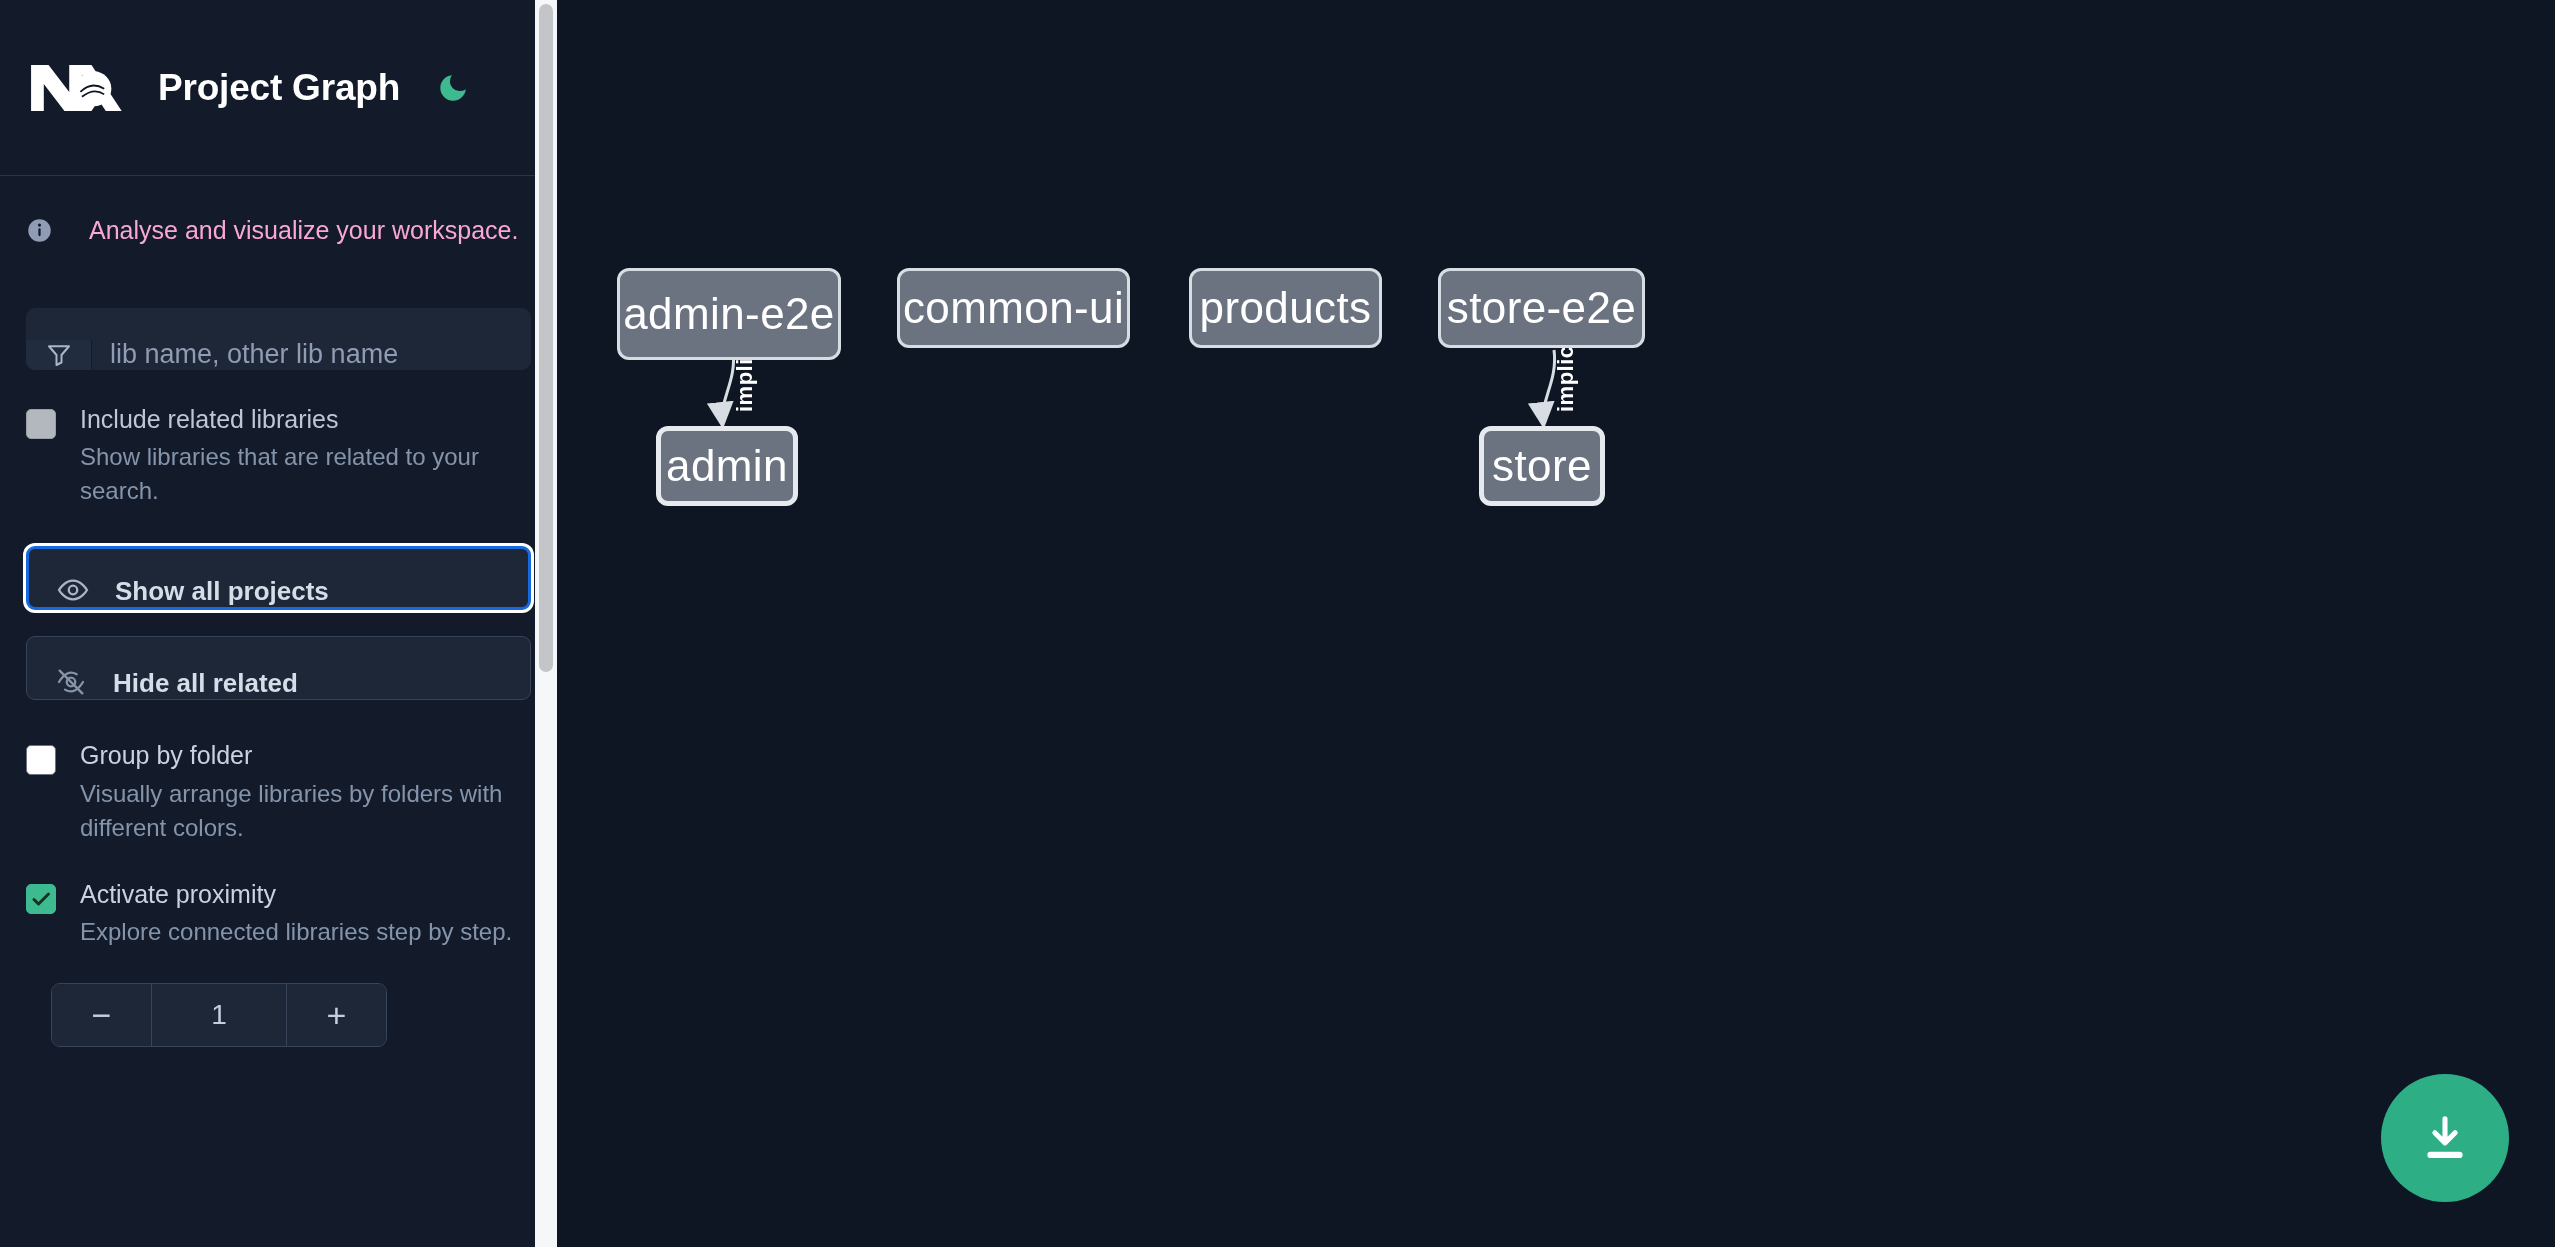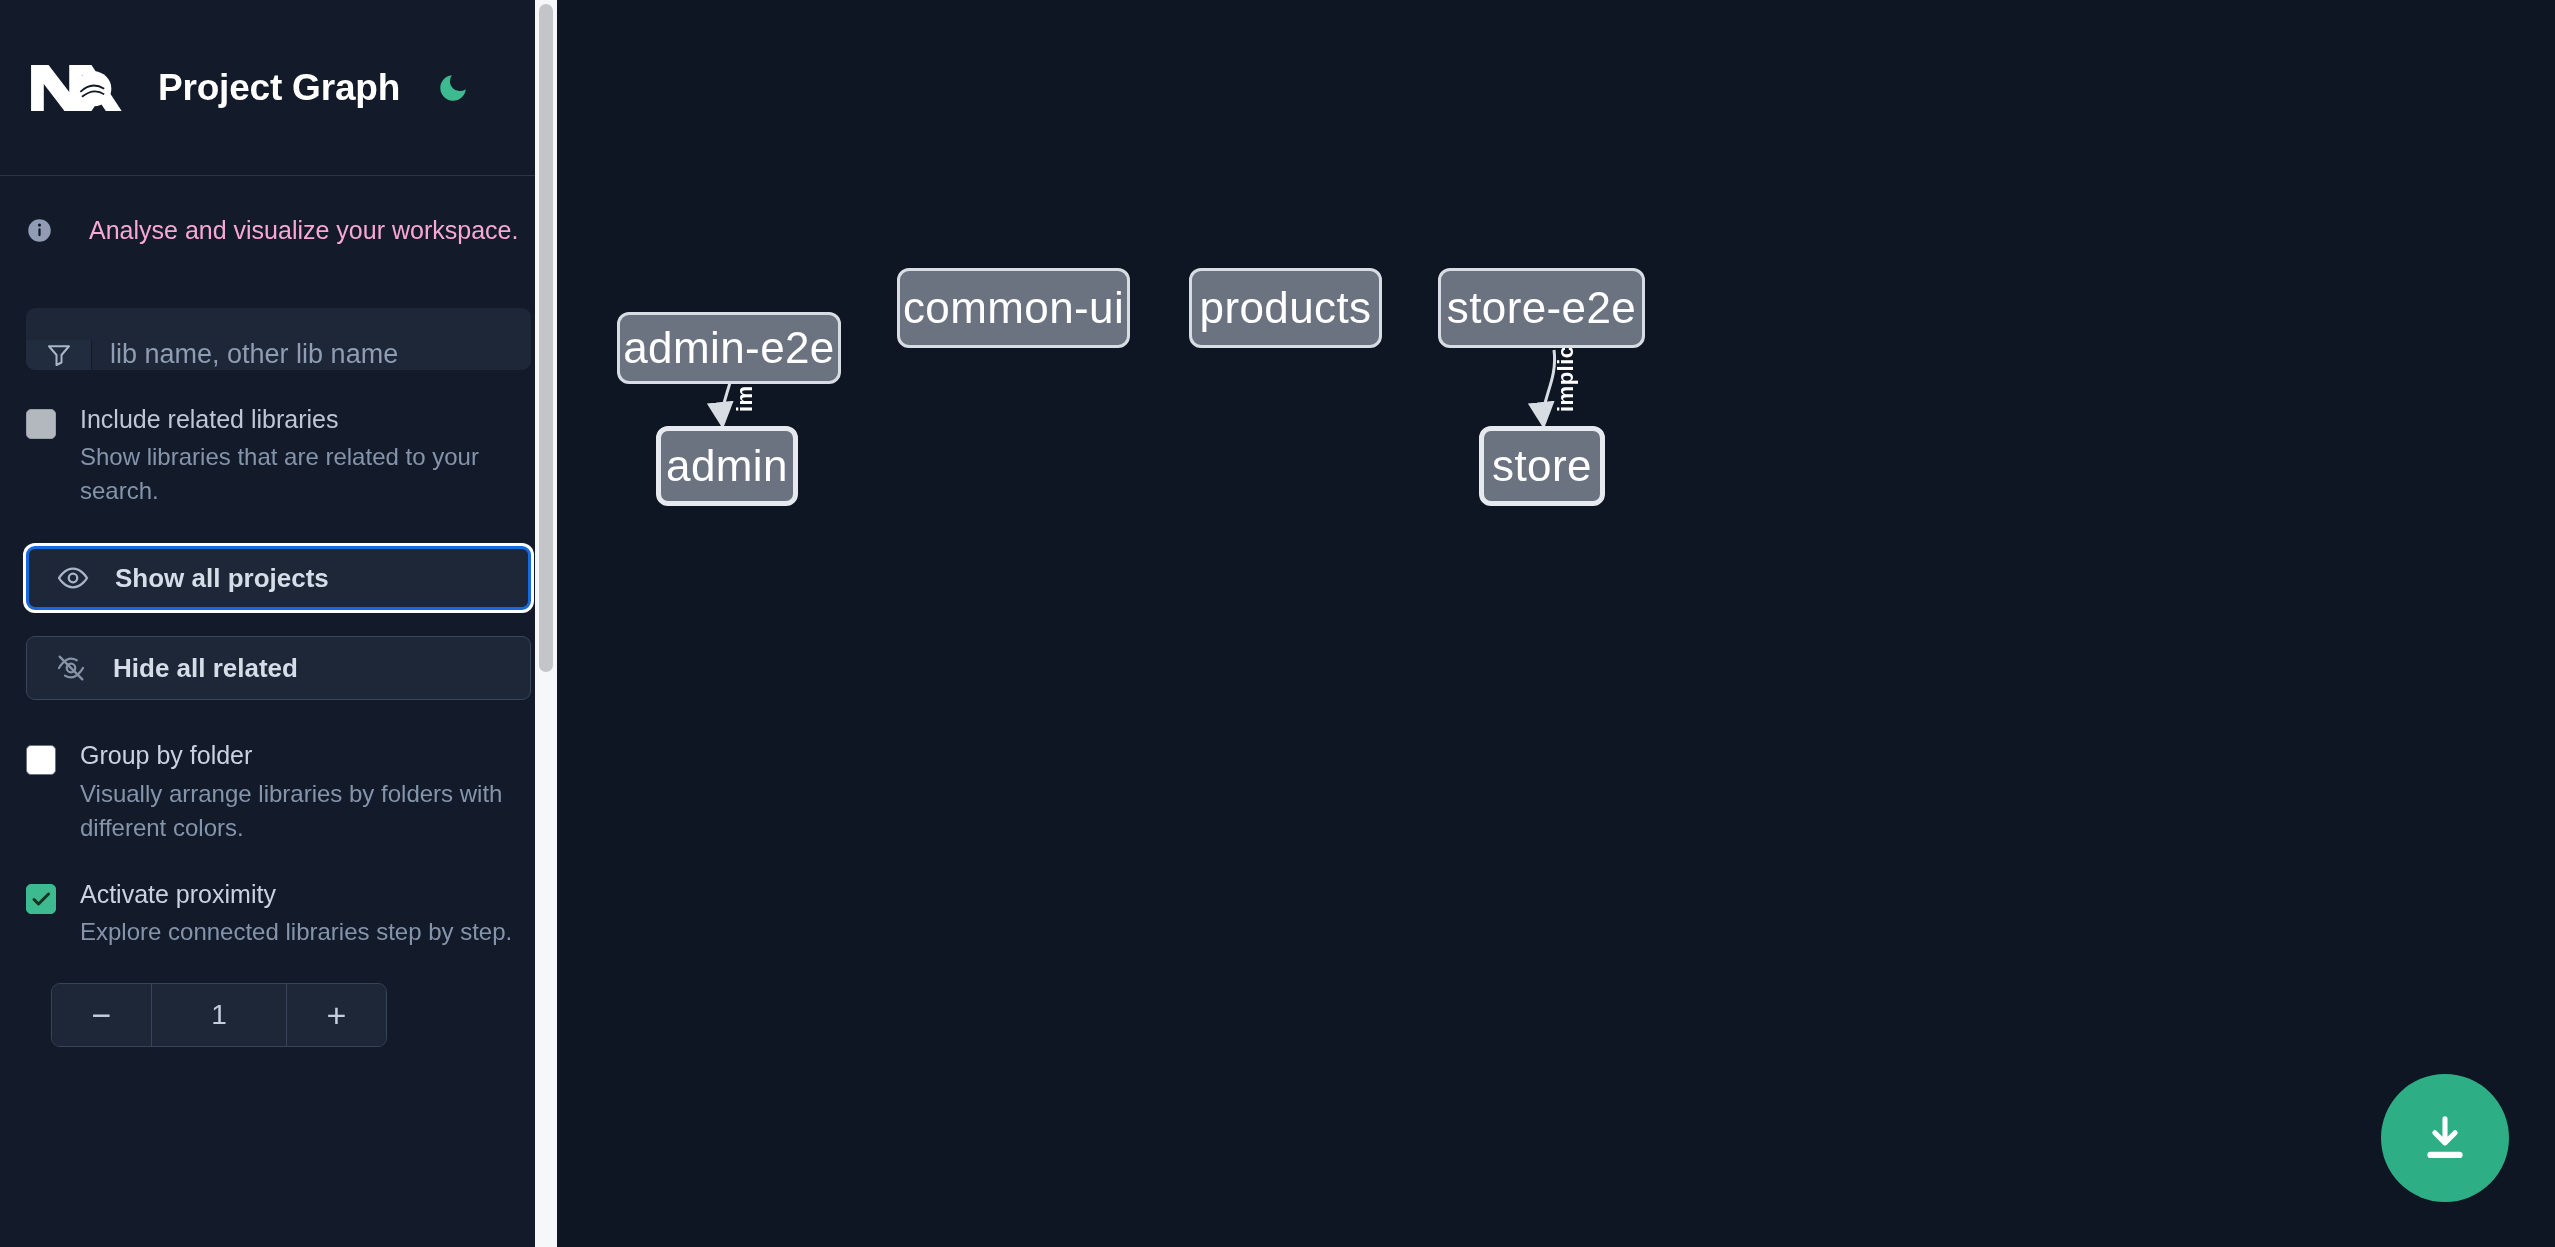--- a/index.html
+++ b/index.html
@@ -79,21 +79,21 @@
   .option-title { font-size: 25px; font-weight: 400; color: #c9d3e0; line-height: 1.25; }
   .option-title.muted { color: #bfc7d4; }
   .option-desc { font-size: 24px; color: #8494ab; line-height: 1.42; margin-top: 5px; max-width: 452px; }
 
   .btn-wrap { padding: 0 26px; margin-top: 38px; }
   .btn {
     width: 100%; height: 64px;
     background: #1d2738;
     border: 1px solid #38445a;
     border-radius: 9px;
-    display: flex; align-items: center;
+    display: flex; align-items: flex-end;
     padding-left: 28px;
     cursor: pointer;
   }
   .btn.focused {
     border: 3px solid #1769dd;
     box-shadow: 0 0 0 3px #ffffff;
   }
   .btn-icon { width: 34px; height: 34px; flex: 0 0 34px; display: flex; align-items: center; }
   .btn-label { margin-left: 24px; font-size: 26px; font-weight: 700; color: #d5dde8; }
 
@@ -288,21 +288,21 @@
           <path d="M0,0 L9,4.5 L0,9 z" fill="#d8dde4"></path>
         </marker>
       </defs>
       <path d="M176 350 C 180 380, 163 400, 165 420" fill="none" stroke="#d8dde4" stroke-width="3" marker-end="url(#arrow)"></path>
       <path d="M997 350 C 1001 380, 984 400, 986 420" fill="none" stroke="#d8dde4" stroke-width="3" marker-end="url(#arrow)"></path>
     </svg>
 
     <span class="edge-label" style="left:175px; top:412px;">implicit</span>
     <span class="edge-label" style="left:996px; top:412px;">implicit</span>
 
-    <div class="node lib" style="left:60px; top:268px; width:224px; height:72px;margin-top:44px;">
+    <div class="node lib" style="left:60px; top:268px; width:224px; height:92px;">
       <span class="node-label">admin-e2e</span>
     </div>
     <div class="node lib" style="left:340px; top:268px; width:233px; height:80px;">
       <span class="node-label">common-ui</span>
     </div>
     <div class="node lib" style="left:632px; top:268px; width:193px; height:80px;">
       <span class="node-label">products</span>
     </div>
     <div class="node lib" style="left:881px; top:268px; width:207px; height:80px;">
       <span class="node-label">store-e2e</span>

